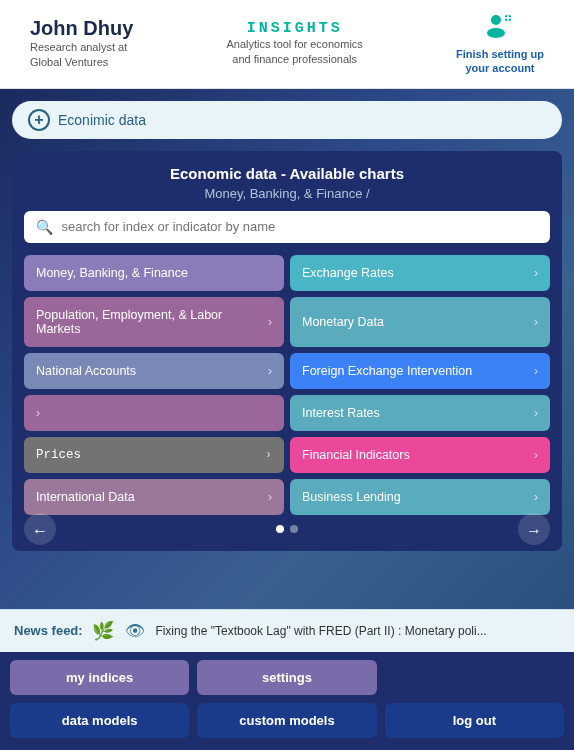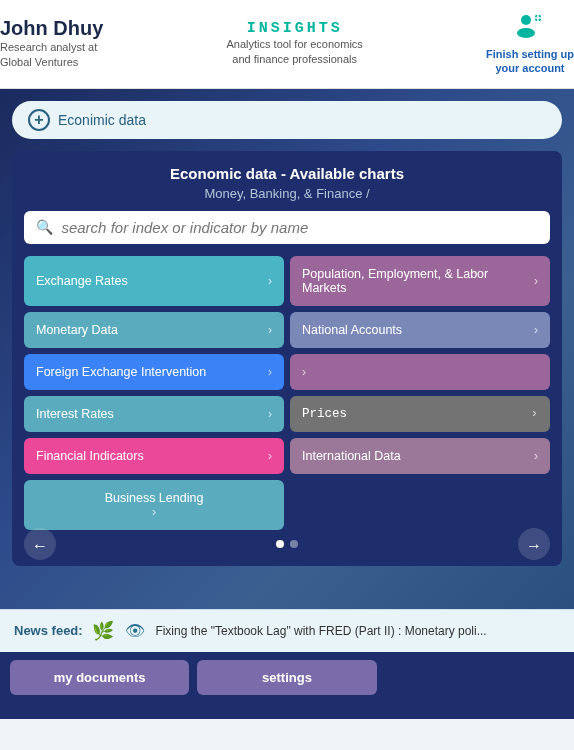--- a/index.html
+++ b/index.html
@@ -7,21 +7,21 @@
       width: 574px;
       min-height: 750px;
       font-family: Arial, sans-serif;
       background: #f0f4f8;
       overflow-x: hidden;
     }
 
     
     .header {
       background: white;
-      padding: 12px 0;
+      padding: 12px 30px;
       display: flex;
       align-items: center;
       justify-content: space-between;
       border-bottom: 1px solid #e0e0e0;
     }
     .header-left .name {
       font-size: 20px;
       font-weight: bold;
       color: #1a2a4a;
     }
@@ -143,25 +143,24 @@
       gap: 8px;
       margin-bottom: 12px;
     }
     .search-bar .search-icon {
       color: #aaa;
       font-size: 14px;
     }
     .search-bar input {
       border: none;
       outline: none;
-      font-size: 15px;
+      font-size: 13px;
       color: #a16207;
       width: 100%;
       background: transparent;
-      font-style: italic;
     }
 
     
     .category-grid {
       display: grid;
       grid-template-columns: 1fr 1fr;
       gap: 6px;
     }
 
     .cat-item {
@@ -186,21 +185,21 @@
     .cat-left-4 { background: #9b6699; }
     .cat-left-5 { background: #737373; font-family: Liberation Mono, monospace; }
     .cat-left-6 { background: #9b7799; }
 
     
     .cat-right-1 { background: #4ab5c4; }
     .cat-right-2 { background: #5aabbd; }
     .cat-right-3 { background: #3b82f6; }
     .cat-right-4 { background: #5aabbd; }
     .cat-right-5 { background: #ec4899; }
-    .cat-right-6 { background: #5aabbd; flex-direction: column; }
+    .cat-right-6 { background: #5aabbd; }
 
     
     .nav-bar {
       display: flex;
       align-items: center;
       justify-content: center;
       padding: 10px 0 6px;
       gap: 12px;
       position: relative;
     }
@@ -339,20 +338,23 @@
     <div class="chart-panel-title">Economic data - Available charts</div>
     <div class="chart-panel-subtitle">Money, Banking, &amp; Finance /</div>
 
     <div class="search-bar">
       <span class="search-icon">🔍</span>
       <input type="text" placeholder="search for index or indicator by name" style="">
     </div>
 
     <div class="category-grid">
 
+      <div class="cat-item cat-left-1">
+        <span>Money, Banking, &amp; Finance</span>
+      </div>
 
       <div class="cat-item cat-right-1">
         <span>Exchange Rates</span>
         <span class="chevron">›</span>
       </div>
 
       <div class="cat-item cat-left-2">
         <span>Population, Employment, &amp; Labor Markets</span>
         <span class="chevron">›</span>
       </div>
@@ -417,20 +419,25 @@
 
 <div class="news-feed">
   <span class="news-label">News feed:</span>
   <span class="news-icon">🌿</span>
   <span class="eye-icon">👁</span>
   <span class="news-text">Fixing the "Textbook Lag" with FRED (Part II) : Monetary poli...</span>
 </div>
 
 <div class="bottom-nav">
   <div class="bottom-nav-row">
-    <button class="nav-btn purple">my documents</button>
+    <button class="nav-btn purple">my indices</button>
     <button class="nav-btn purple">settings</button>
+  </div>
+  <div class="bottom-nav-row">
+    <button class="nav-btn dark-blue">data models</button>
+    <button class="nav-btn dark-blue">custom models</button>
+    <button class="nav-btn dark-blue">log out</button>
   </div>
 </div>
 
 <div class="footer">
   
 </div>
 
 </body></html>

